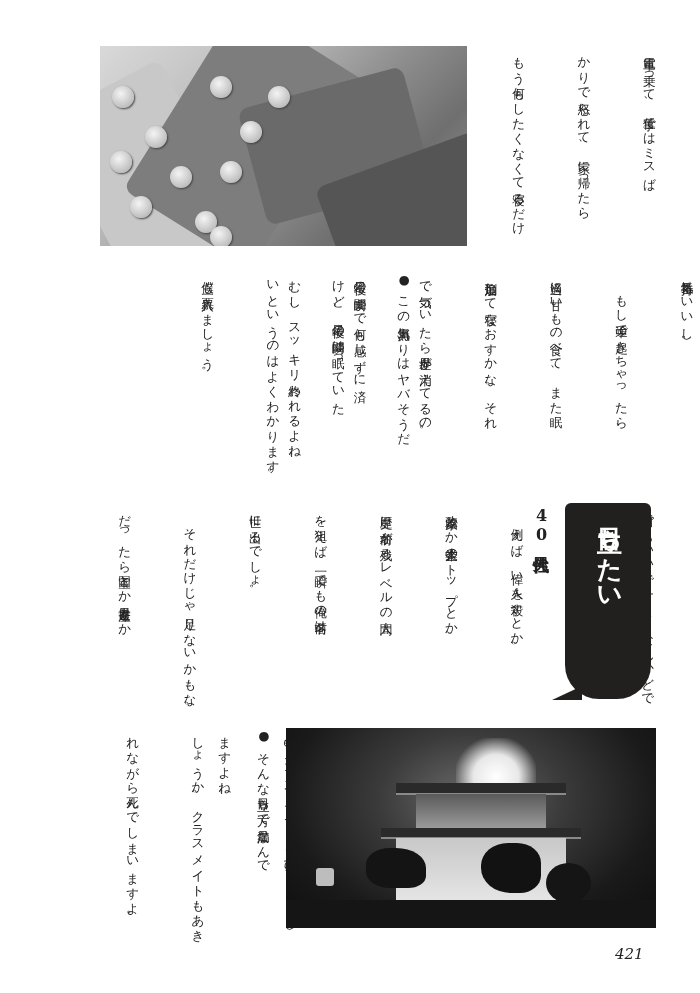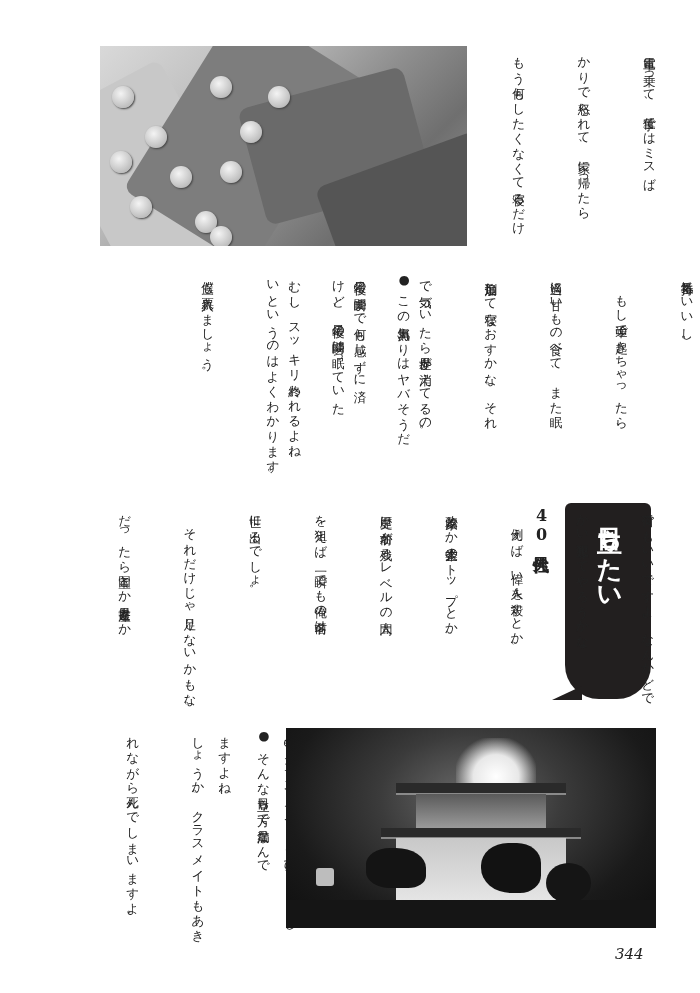--- a/index.html
+++ b/index.html
@@ -138,13 +138,13 @@
   <div style="position:absolute;left:130px;top:66px;width:130px;height:34px;background:linear-gradient(#5a5a5a,#9a9a9a);"></div>
   <div style="position:absolute;left:95px;top:100px;width:200px;height:9px;background:#2a2a2a;border-bottom:2px solid #888;"></div>
   <div style="position:absolute;left:110px;top:110px;width:170px;height:65px;background:linear-gradient(#c8c8c8,#e6e6e6);"></div>
   <div style="position:absolute;left:80px;top:120px;width:60px;height:40px;background:#141414;border-radius:40% 50% 30% 40%;"></div>
   <div style="position:absolute;left:195px;top:115px;width:60px;height:50px;background:#121212;border-radius:45% 40% 35% 50%;"></div>
   <div style="position:absolute;left:260px;top:135px;width:45px;height:40px;background:#151515;border-radius:50%;"></div>
   <div style="position:absolute;left:30px;top:140px;width:18px;height:18px;background:#bdbdbd;border-radius:3px;"></div>
   <div style="position:absolute;left:0;top:172px;width:370px;height:28px;background:#151515;"></div>
 </div>
 
-<div class="page-num">344</div>
+<div class="page-num">421</div>
 
 </body></html>

